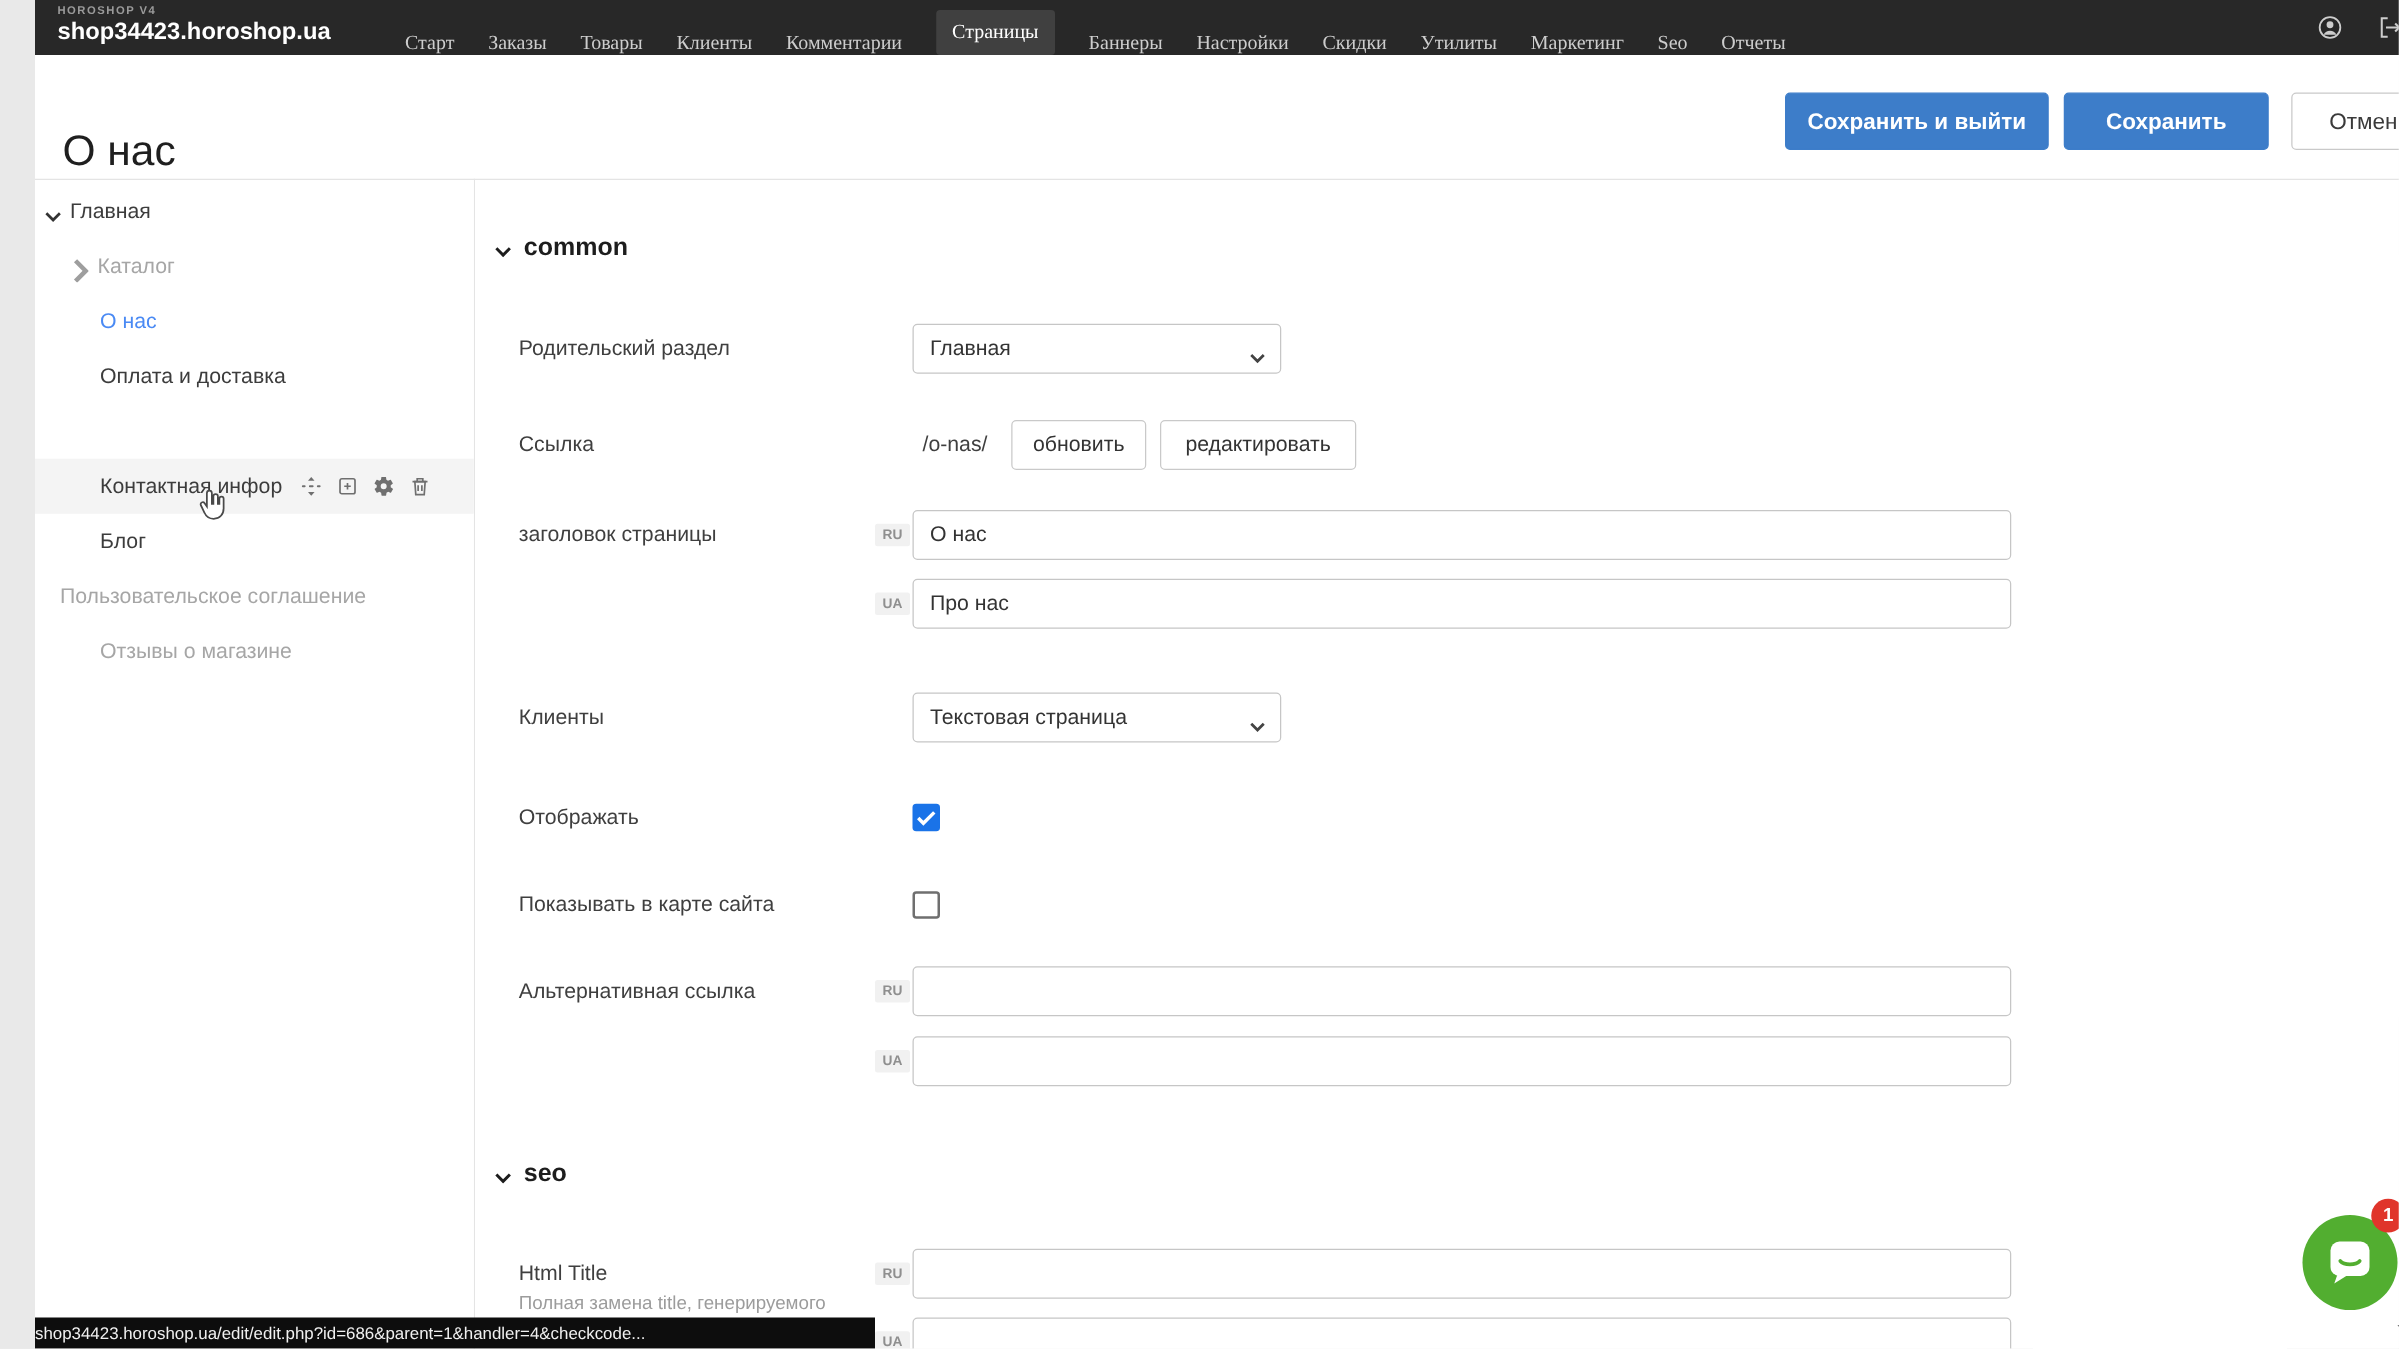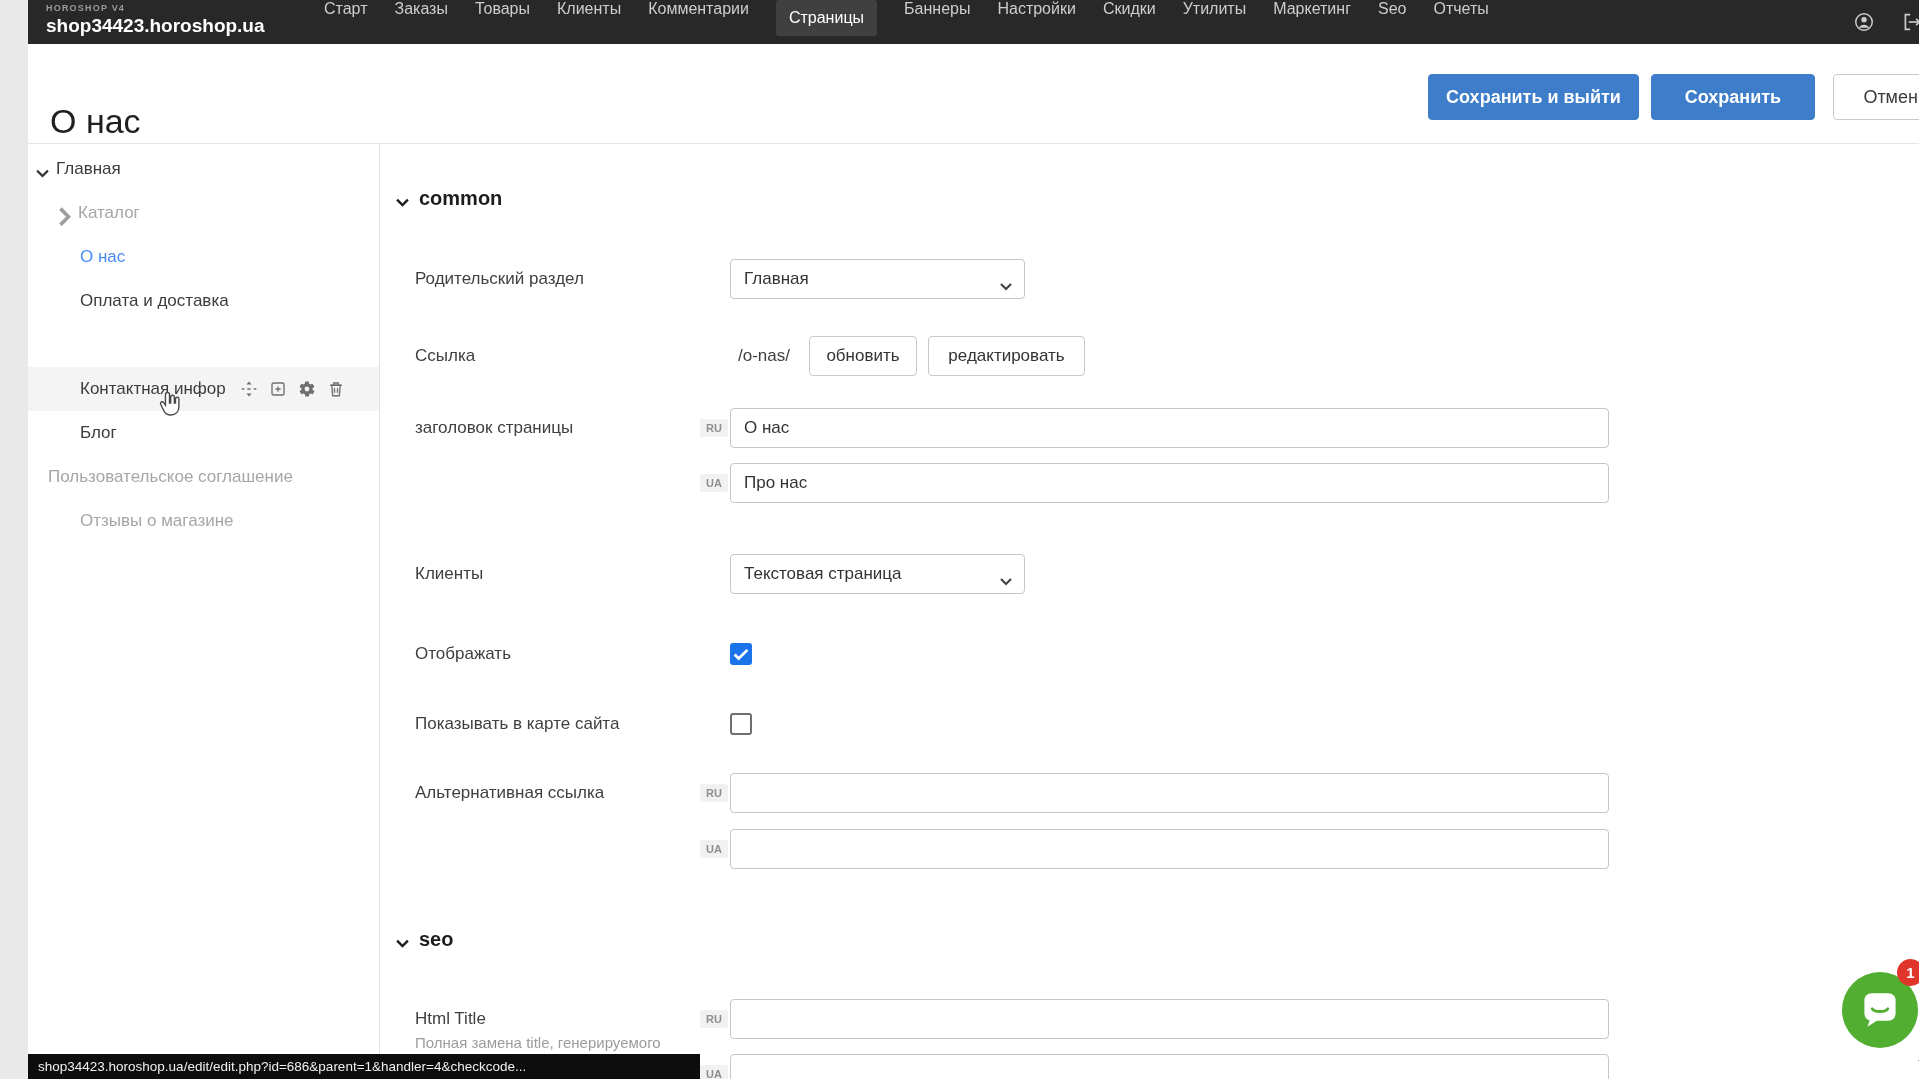--- a/index.html
+++ b/index.html
@@ -4,21 +4,21 @@
 <style>
   html,body{margin:0;padding:0;background:#e9e9e9;}
   .stage{position:relative;width:1919px;height:1079px;background:#fff;overflow:hidden;
          font-family:"Liberation Sans",sans-serif;color:#3d3d3d;margin-left:28px;}
 
   
   .topbar{position:absolute;left:0;top:0;width:1919px;height:44px;background:#282828;z-index:30;}
   .brand{position:absolute;left:18px;top:4px;line-height:1;}
   .brand .mini{display:block;font-size:9px;font-weight:700;letter-spacing:1.2px;color:#9a9a9a;margin-bottom:3px;}
   .brand .main{display:block;font-size:19px;font-weight:700;color:#fff;}
-  .topnav{position:absolute;left:296px;top:0;height:44px;display:flex;align-items:flex-start;gap:27px;}
+  .topnav{position:absolute;left:296px;top:0;height:44px;display:flex;align-items:flex-end;gap:27px;font-family:Liberation Serif, serif;}
   .topnav .navitem{font-size:16px;color:#cdcdcd;white-space:nowrap;cursor:pointer;}
   .topnav .navitem.active{background:#404040;color:#fff;border-radius:3px;padding:9px 13px;}
   .topicons{position:absolute;right:24px;top:0;height:44px;display:flex;align-items:center;gap:26px;}
   .topicons .ic{width:22px;height:22px;cursor:pointer;}
 
   
   .pagehead{position:absolute;left:0;top:44px;width:1919px;height:99px;background:#fff;}
   .pagetitle{position:absolute;left:22px;top:58px;font-size:34px;font-weight:400;color:#1f1f1f;}
   .btn{position:absolute;top:30px;height:46px;border-radius:4px;font-size:18px;font-weight:600;
        display:flex;align-items:center;justify-content:center;box-sizing:border-box;cursor:pointer;}
@@ -58,21 +58,21 @@
         background:#f1f1f1;border-radius:2px;padding:3px 0;}
   .linkpath{position:absolute;left:358px;font-size:17px;color:#3f3f3f;line-height:40px;}
   .minibtn{position:absolute;height:40px;box-sizing:border-box;background:#fff;border:1px solid #c9c9c9;border-radius:4px;
            font-size:17px;color:#333;display:flex;align-items:center;justify-content:center;cursor:pointer;}
   .checkbox{position:absolute;left:350px;width:22px;height:22px;box-sizing:border-box;border-radius:3px;cursor:pointer;}
   .checkbox.checked{background:#1a73e8;}
   .checkbox.unchecked{background:#fff;border:2px solid #6f6f6f;}
 
   
   .statusbar{position:absolute;left:0;bottom:0;width:672px;height:25px;background:#0d0d0d;color:#f0f0f0;z-index:40;
-             font-size:13.5px;line-height:25px;padding-left:10px;box-sizing:border-box;white-space:nowrap;overflow:hidden;}
+             font-size:13.5px;line-height:25px;box-sizing:border-box;white-space:nowrap;overflow:hidden;}
   .scrolltrack{position:absolute;right:0;top:144px;bottom:0;width:16px;background:#fafafa;border-left:1px solid #ededed;z-index:20;}
   .scroll-up{position:absolute;left:4px;top:9px;width:0;height:0;border-left:4px solid transparent;
              border-right:4px solid transparent;border-bottom:6px solid #8a8a8a;}
   .scroll-thumb{position:absolute;left:2px;top:22px;width:11px;height:530px;background:#bdbdbd;border-radius:2px;cursor:pointer;}
   .corner-down{position:absolute;left:1890px;top:1060px;width:0;height:0;border-left:6px solid transparent;
                border-right:6px solid transparent;border-top:8px solid #4a4a4a;z-index:41;}
   .chatwidget{position:absolute;left:1814px;top:972px;width:76px;height:76px;border-radius:50%;background:#52ae30;
               z-index:50;cursor:pointer;}
   .chatwidget svg{position:absolute;left:14px;top:14px;width:48px;height:48px;}
   .chatbadge{position:absolute;left:1869px;top:959px;width:27px;height:27px;border-radius:50%;background:#e0352b;

